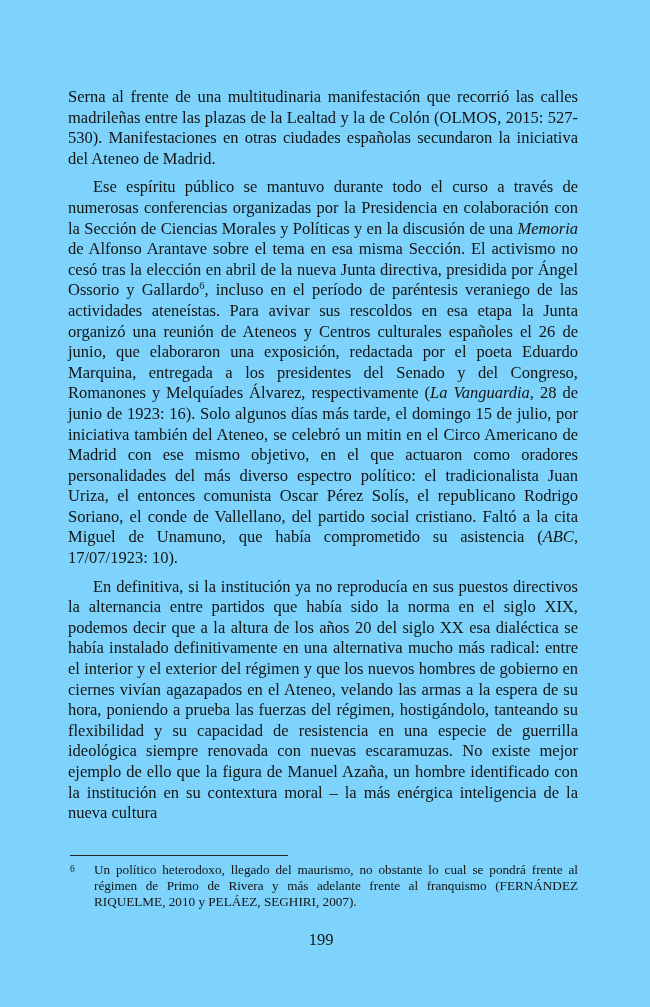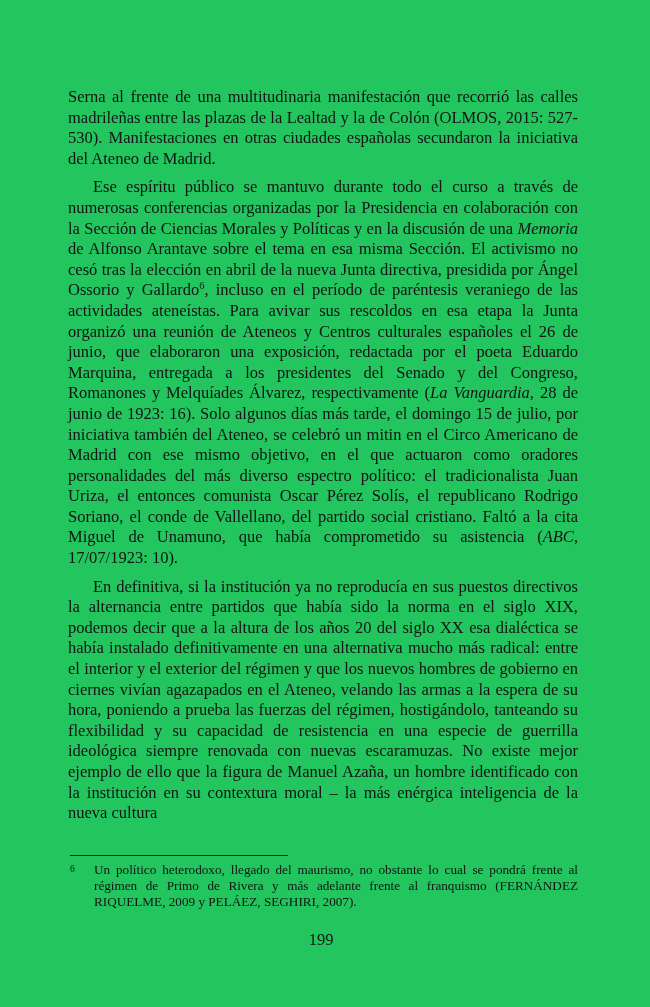--- a/index.html
+++ b/index.html
@@ -5,21 +5,21 @@
   html, body {
     margin: 0;
     padding: 0;
     background: #ffffff;
   }
   .page {
     position: relative;
     width: 650px;
     height: 1007px;
     margin: 0 auto;
-    background: #22c55e;
+    background: #7dd3fc;
     box-sizing: border-box;
     padding: 87px 72px 0 68px;
     overflow: hidden;
   }
   .main-text {
     font-family: "Liberation Serif", serif;
     font-size: 16.5px;
     line-height: 20.6px;
     text-align: justify;
     color: #141414;
@@ -87,19 +87,19 @@
   <div class="main-text" id="main-text">
       <p><span>Serna al frente de una multitudinaria manifestación que recorrió las calles madrileñas entre las plazas de la Lealtad y la de Colón (OLMOS, 2015: 527-530). Manifestaciones en otras ciudades españolas secundaron la iniciativa del Ateneo de Madrid.</span></p>
       <p class="indent"><span>Ese espíritu público se mantuvo durante todo el curso a través de numerosas conferencias organizadas por la Presidencia en colaboración con la Sección de Ciencias Morales y Políticas y en la discusión de una </span><em>Memoria</em><span> de Alfonso Arantave sobre el tema en esa misma Sección. El activismo no cesó tras la elección en abril de la nueva Junta directiva, presidida por Ángel Ossorio y Gallardo</span><sup>6</sup><span>, incluso en el período de paréntesis veraniego de las actividades ateneístas. Para avivar sus rescoldos en esa etapa la Junta organizó una reunión de Ateneos y Centros culturales españoles el 26 de junio, que elaboraron una exposición, redactada por el poeta Eduardo Marquina, entregada a los presidentes del Senado y del Congreso, Romanones y Melquíades Álvarez, respectivamente (</span><em>La Vanguardia</em><span>, 28 de junio de 1923: 16). Solo algunos días más tarde, el domingo 15 de julio, por iniciativa también del Ateneo, se celebró un mitin en el Circo Americano de Madrid con ese mismo objetivo, en el que actuaron como oradores personalidades del más diverso espectro político: el tradicionalista Juan Uriza, el entonces comunista Oscar Pérez Solís, el republicano Rodrigo Soriano, el conde de Vallellano, del partido social cristiano. Faltó a la cita Miguel de Unamuno, que había comprometido su asistencia (</span><em>ABC</em><span>, 17/07/1923: 10).</span></p>
       <p class="indent"><span>En definitiva, si la institución ya no reproducía en sus puestos directivos la alternancia entre partidos que había sido la norma en el siglo XIX, podemos decir que a la altura de los años 20 del siglo XX esa dialéctica se había instalado definitivamente en una alternativa mucho más radical: entre el interior y el exterior del régimen y que los nuevos hombres de gobierno en ciernes vivían agazapados en el Ateneo, velando las armas a la espera de su hora, poniendo a prueba las fuerzas del régimen, hostigándolo, tanteando su flexibilidad y su capacidad de resistencia en una especie de guerrilla ideológica siempre renovada con nuevas escaramuzas. No existe mejor ejemplo de ello que la figura de Manuel Azaña, un hombre identificado con la institución en su contextura moral – la más enérgica inteligencia de la nueva cultura</span></p>
     </div>
 
   <div class="footnote-section">
     <div class="footnote-rule"></div>
     <div class="footnote-body">
       <span class="fn-marker">6</span>
-      <span class="footnote-text" id="footnote-text"><span>Un político heterodoxo, llegado del maurismo, no obstante lo cual se pondrá frente al régimen de Primo de Rivera y más adelante frente al franquismo (FERNÁNDEZ RIQUELME, 2009 y PELÁEZ, SEGHIRI, 2007).</span></span>
+      <span class="footnote-text" id="footnote-text"><span>Un político heterodoxo, llegado del maurismo, no obstante lo cual se pondrá frente al régimen de Primo de Rivera y más adelante frente al franquismo (FERNÁNDEZ RIQUELME, 2010 y PELÁEZ, SEGHIRI, 2007).</span></span>
     </div>
   </div>
 
   <div class="page-number">199</div>
 
 </div>
 
 </body></html>

